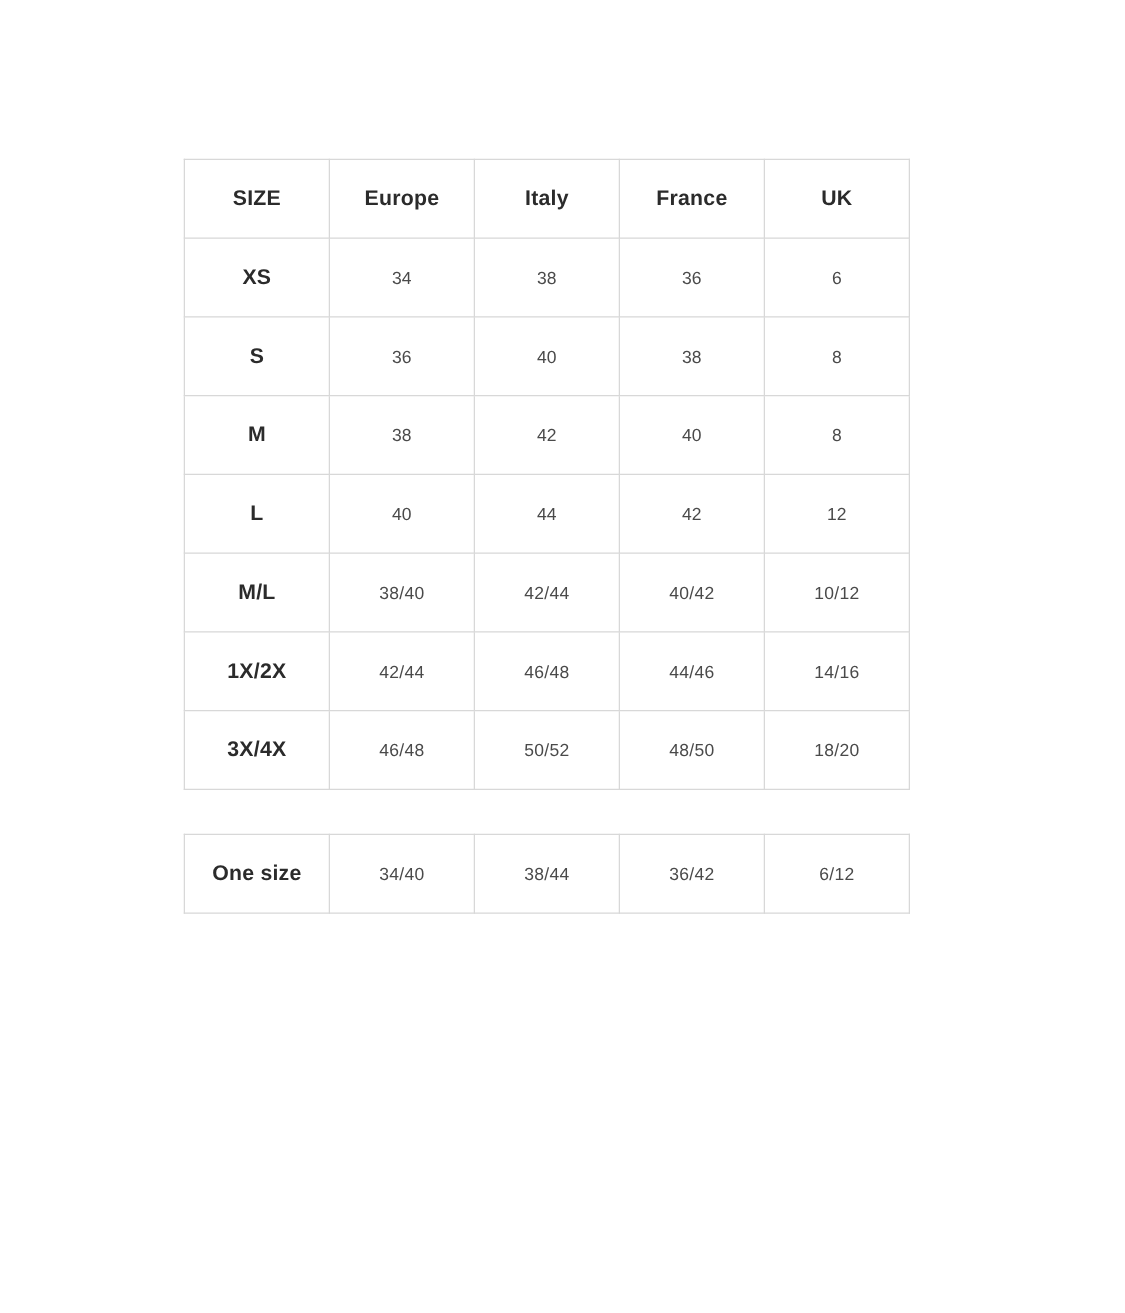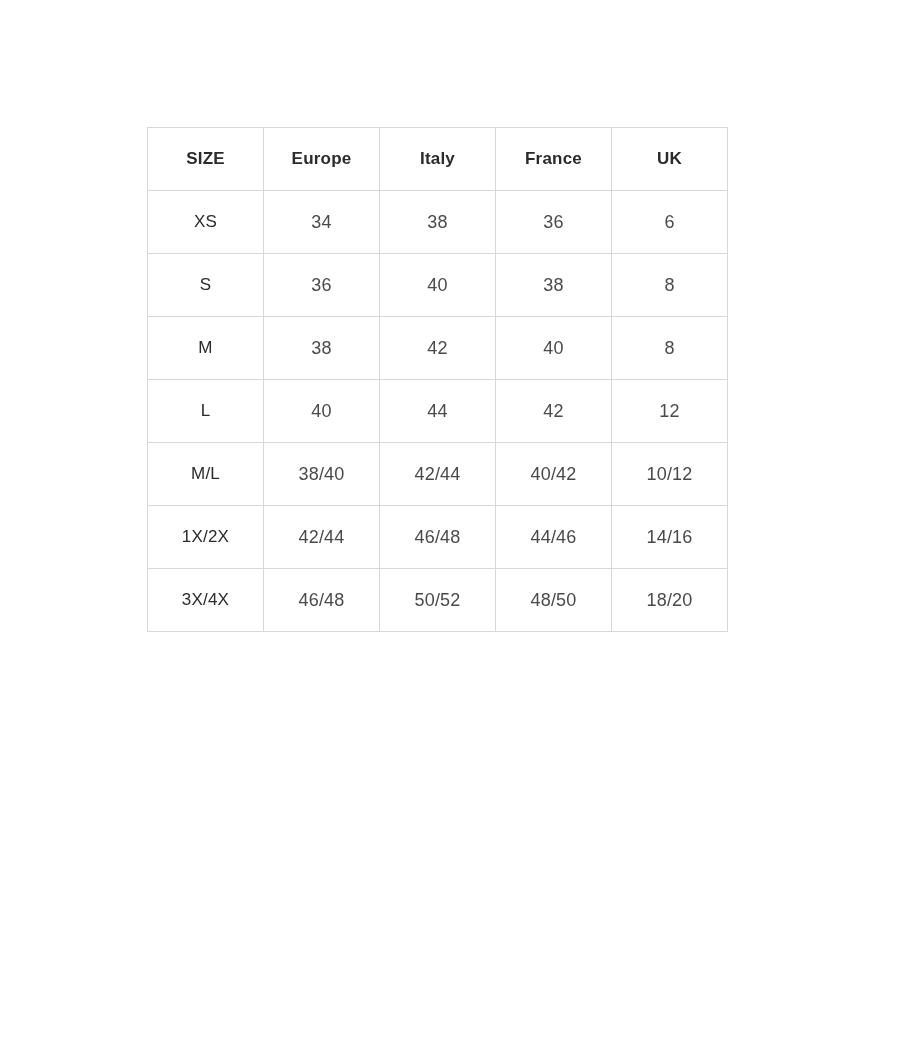--- a/index.html
+++ b/index.html
@@ -45,27 +45,27 @@
     vertical-align: middle;
     padding: 0;
     font-size: 17px;
     letter-spacing: 0.2px;
   }
   table.size-table th.header-cell {
     font-weight: bold;
     color: var(--header-text);
   }
   table.size-table td.size-cell {
-    font-weight: normal;
+    font-weight: bold;
     color: var(--header-text);
   }
   table.size-table td.value-cell {
     font-weight: normal;
     color: var(--value-text);
-    font-size: 18px;
+    font-size: 14px;
   }
 </style>
 </head>
 <body>
 
 <div class="page">
   <div class="tables-wrap">
 
     <table class="size-table main">
       <thead>
@@ -125,17 +125,24 @@
             <td class="value-cell">46/48</td>
             <td class="value-cell">50/52</td>
             <td class="value-cell">48/50</td>
             <td class="value-cell">18/20</td>
           </tr>
         </tbody>
     </table>
 
     <table class="size-table secondary">
       <tbody id="secondary-tbody">
+          <tr>
+            <td class="size-cell">One size</td>
+            <td class="value-cell">34/40</td>
+            <td class="value-cell">38/44</td>
+            <td class="value-cell">36/42</td>
+            <td class="value-cell">6/12</td>
+          </tr>
         </tbody>
     </table>
 
   </div>
 </div>
 
 </body></html>

